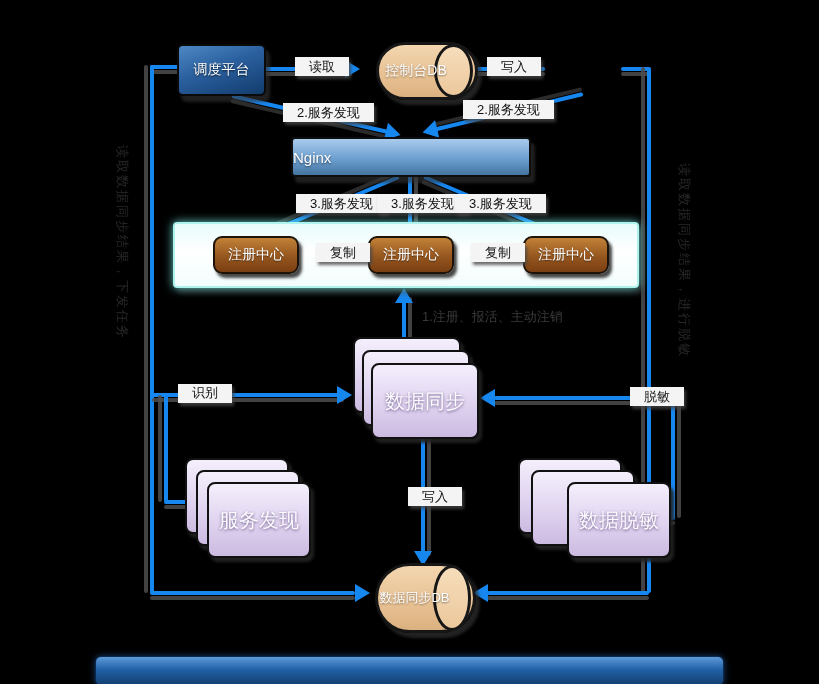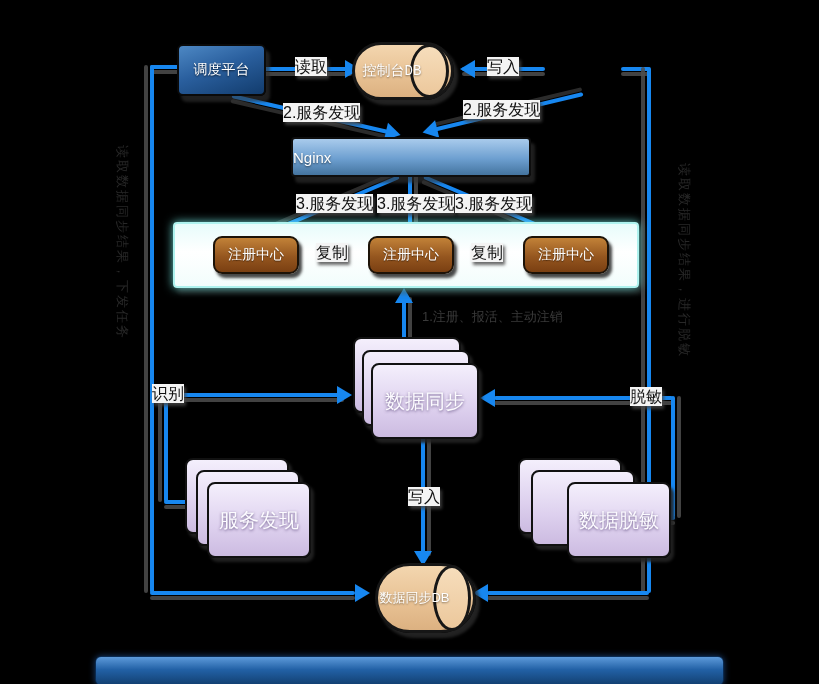--- a/index.html
+++ b/index.html
@@ -40,22 +40,22 @@
     border:2px solid #111;border-radius:8px;box-shadow:3px 4px 3px rgba(35,35,35,.9);}
   .pbox .ptxt{position:absolute;inset:0;display:flex;align-items:center;justify-content:center;
     color:#fcfbff;font-size:20px;text-shadow:0 1px 3px rgba(95,75,125,.9);}
   .cyl{position:absolute;background:linear-gradient(180deg,#f3d6af 0%,#e7c092 60%,#dcb181 100%);
     border:3px solid #161616;border-radius:999px;box-shadow:4px 5px 3px rgba(48,48,48,.7);}
   .cyl .rim{position:absolute;top:-1px;bottom:-1px;right:2px;width:34%;
     background:linear-gradient(180deg,#f6ddbb,#ecc89c);border:3px solid #161616;border-radius:50%;}
   .cyl .ctxt{position:absolute;inset:0;display:flex;align-items:center;justify-content:center;
     padding-right:22px;color:#fff;font-size:14px;text-shadow:0 1px 2px rgba(0,0,0,.45);white-space:nowrap;}
   
-  .wlabel{position:absolute;background:#f4f4f4;color:#101010;font-size:16px;line-height:17px;
-    padding:1px 0;white-space:nowrap;box-shadow:2px 3px 3px rgba(70,70,70,.8);}
+  .wlabel{position:absolute;background:#f4f4f4;color:#101010;font-size:13px;line-height:17px;
+    padding:1px 14px;white-space:nowrap;box-shadow:2px 3px 3px rgba(70,70,70,.8);}
   .dnote{position:absolute;color:#3a3a3a;font-size:13px;white-space:nowrap;}
   .sidenote{position:absolute;width:190px;color:#282828;font-size:13px;letter-spacing:2px;
     white-space:nowrap;text-align:center;}
   .rot{transform:rotate(90deg);}
   .bottombar{position:absolute;background:linear-gradient(180deg,#5d9ada 0%,#2261a6 45%,#123f70 100%);
     border:1px solid #0a2a50;border-radius:6px;box-shadow:0 0 6px rgba(40,100,180,.6);}
 </style>
 </head>
 <body>
 
@@ -125,21 +125,21 @@
   <div class="brownbox" style="left:368px;top:236px;width:82px;height:34px;">
     <span>注册中心</span>
   </div>
   <div class="brownbox" style="left:523px;top:236px;width:82px;height:34px;">
     <span>注册中心</span>
   </div>
 
   <div class="bluebox" style="left:177px;top:44px;width:85px;height:48px;">
     <span>调度平台</span>
   </div>
-  <div class="cyl" style="left:352px;top:42px;width:96px;height:52px;font-family:Liberation Mono, monospace;">
+  <div class="cyl" style="left:376px;top:42px;width:96px;height:52px;">
     <div class="rim"></div>
     <div class="ctxt">控制台DB</div>
   </div>
   <div class="nginxbar" style="left:291px;top:137px;width:236px;height:36px;">
     <span>Nginx</span>
   </div>
 
   <div>
     <div class="pbox" style="left:353px;top:337px;width:104px;height:72px;"></div>
     <div class="pbox" style="left:362px;top:350px;width:104px;height:72px;"></div>
@@ -170,20 +170,20 @@
   <div class="wlabel" style="left:295px;top:57px;">读取</div>
   <div class="wlabel" style="left:487px;top:57px;">写入</div>
   <div class="wlabel" style="left:283px;top:103px;">2.服务发现</div>
   <div class="wlabel" style="left:463px;top:100px;">2.服务发现</div>
   <div class="wlabel" style="left:296px;top:194px;">3.服务发现</div>
   <div class="wlabel" style="left:377px;top:194px;">3.服务发现</div>
   <div class="wlabel" style="left:455px;top:194px;">3.服务发现</div>
   <div class="wlabel" style="left:316px;top:243px;">复制</div>
   <div class="wlabel" style="left:471px;top:243px;">复制</div>
   <div class="dnote" style="left:422px;top:308px;">1.注册、报活、主动注销</div>
-  <div class="wlabel" style="left:152px;top:384px;">识别</div>
+  <div class="wlabel" style="left:178px;top:384px;font-family:Liberation Mono, monospace;">识别</div>
   <div class="wlabel" style="left:630px;top:387px;">脱敏</div>
   <div class="wlabel" style="left:408px;top:487px;">写入</div>
   <div class="sidenote rot" style="left:27px;top:231px;">读取数据同步结果，下发任务</div>
   <div class="sidenote rot" style="left:589px;top:249px;">读取数据同步结果，进行脱敏</div>
 
   <div class="bottombar" style="left:95px;top:656px;width:627px;height:28px;"></div>
 </div>
 
 </body></html>

